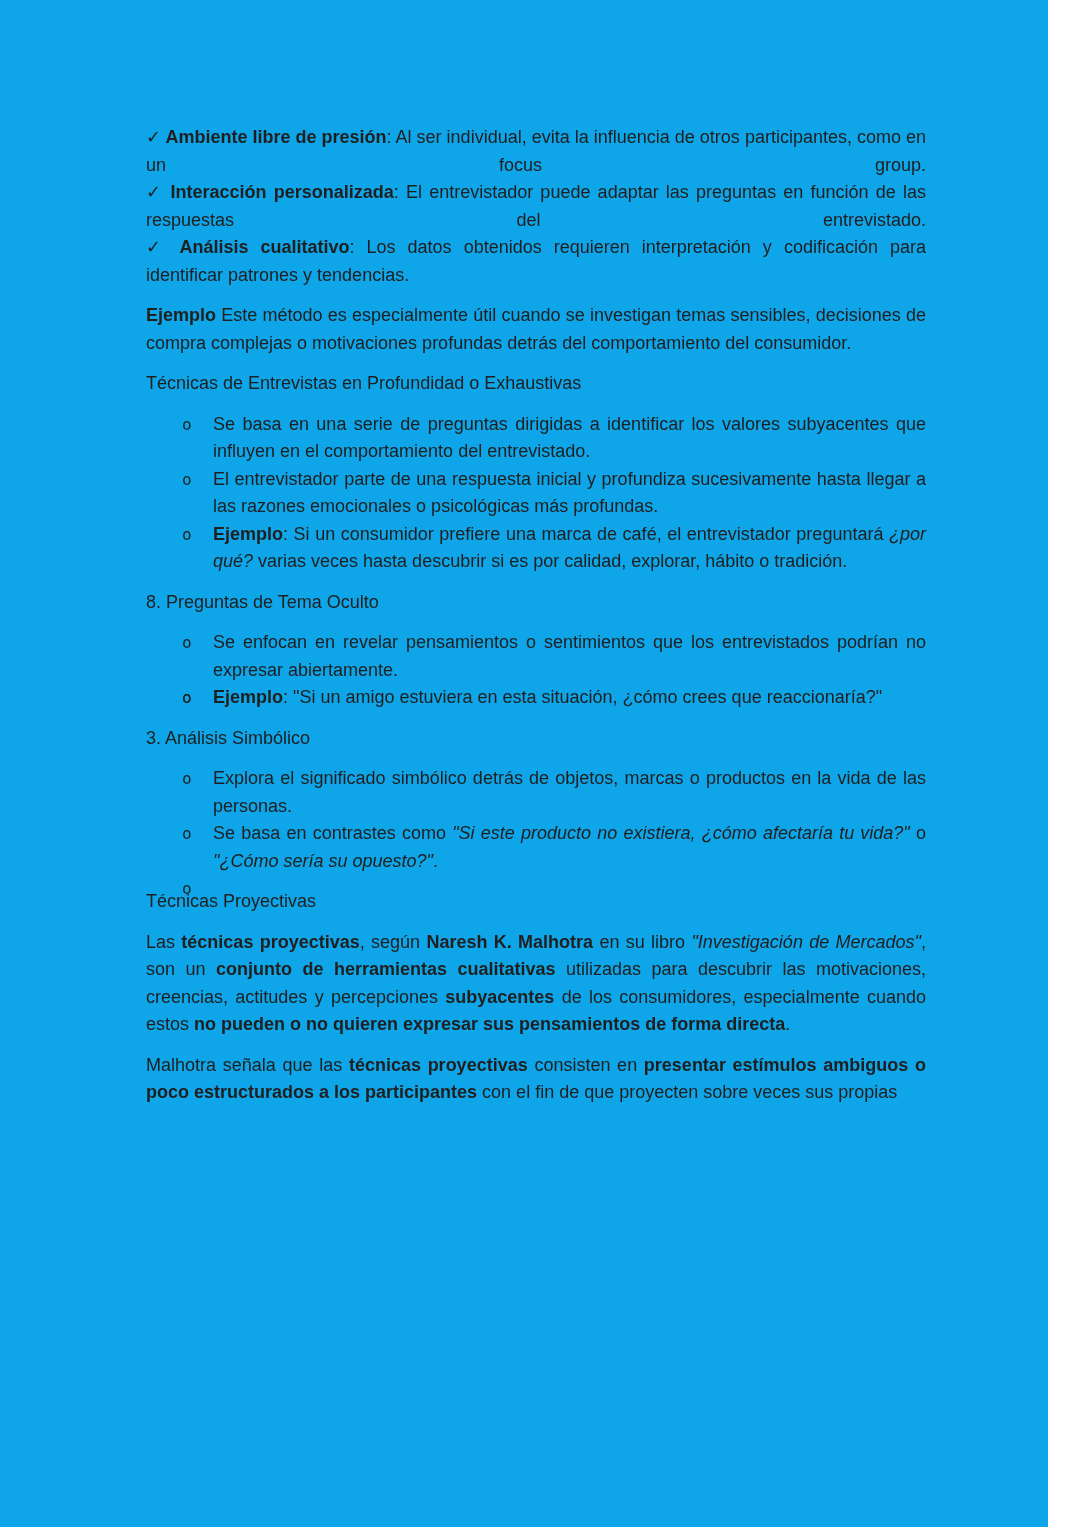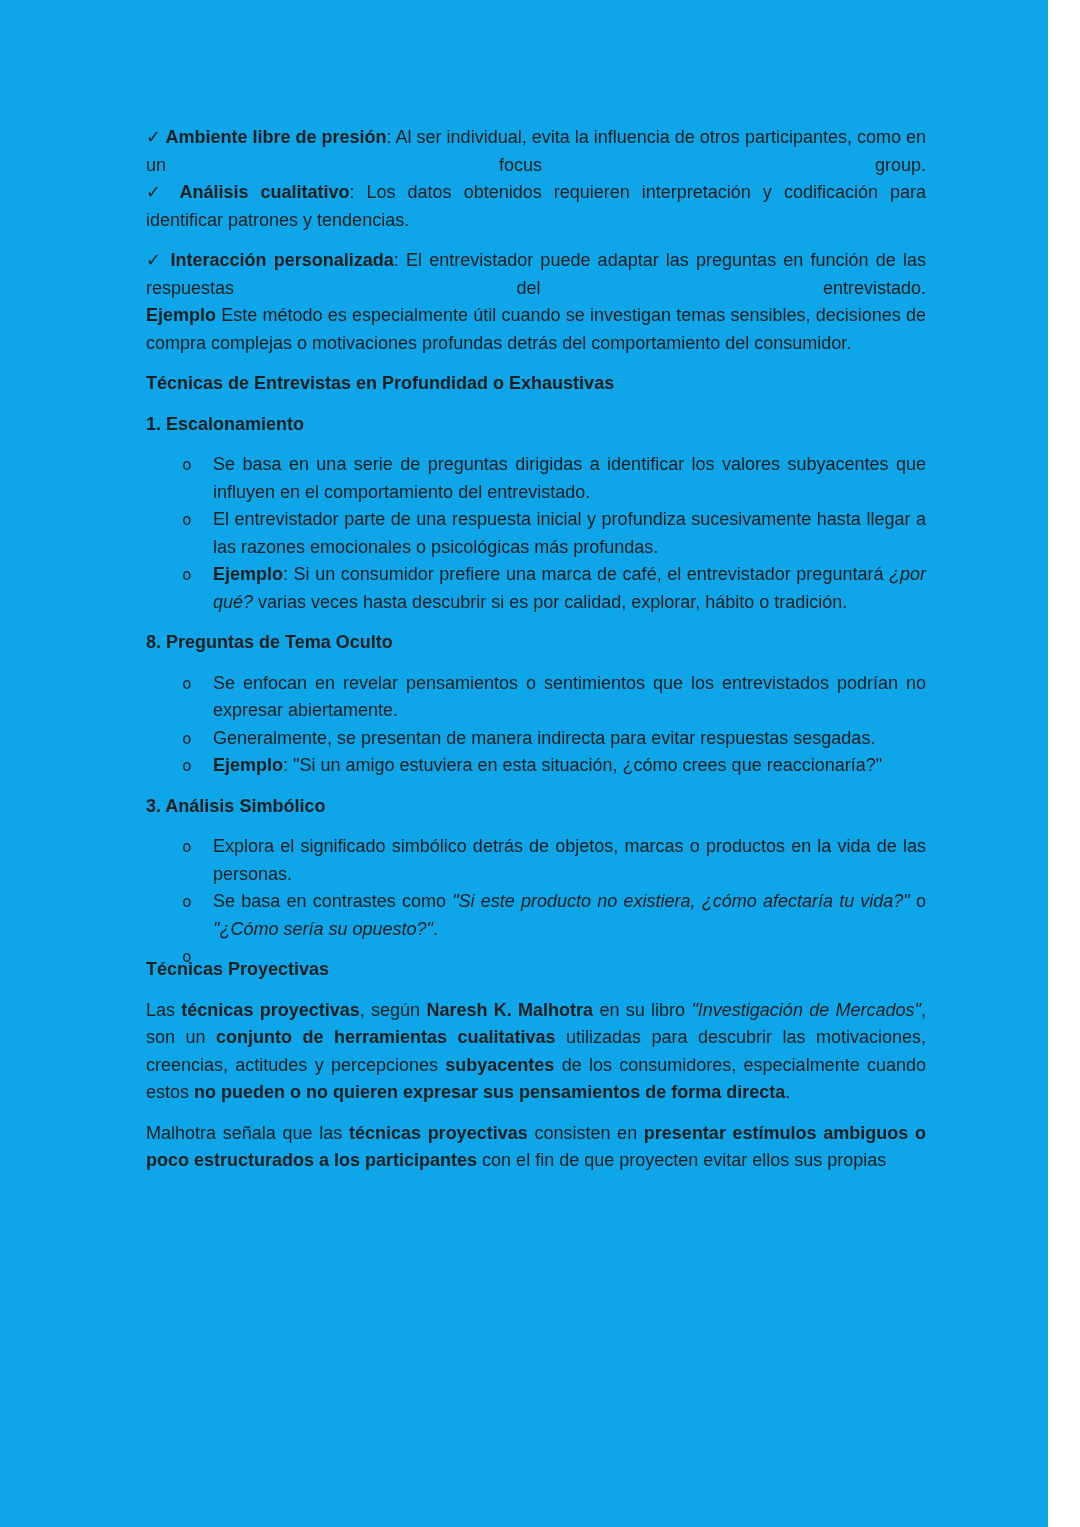--- a/index.html
+++ b/index.html
@@ -32,21 +32,21 @@
     margin: 0 0 13px 0;
     text-align: justify;
   }
   .para.tight {
     margin-bottom: 0;
   }
   .justify-all {
     text-align-last: justify;
   }
   .heading {
-    font-weight: bold;
+    font-weight: normal;
     text-align: left;
     text-align-last: auto;
   }
   .b { font-weight: bold; }
   .i { font-style: italic; }
   .bi { font-weight: bold; font-style: italic; }
   .blist {
     list-style: none;
     margin: 0 0 13px 0;
     padding: 0;
@@ -68,29 +68,28 @@
     font-weight: normal;
   }
 </style>
 </head>
 <body>
 
 <div class="page">
   <div class="content">
 
     <p class="para tight justify-all"><span class="b">✓ Ambiente libre de presión</span><span>: Al ser individual, evita la influencia de otros participantes, como en un focus group.</span></p>
+    <p class="para tight justify-all"><span class="b">✓ Interacción personalizada</span><span>: El entrevistador puede adaptar las preguntas en función de las respuestas del entrevistado.</span></p>
     <p class="para"><span class="b">✓ Análisis cualitativo</span><span>: Los datos obtenidos requieren interpretación y codificación para identificar patrones y tendencias.</span></p>
-    <p class="para tight justify-all"><span class="b">✓ Interacción personalizada</span><span>: El entrevistador puede adaptar las preguntas en función de las respuestas del entrevistado.</span></p>
 
     <p class="para"><span class="b">Ejemplo</span><span> Este método es especialmente útil cuando se investigan temas sensibles, decisiones de compra complejas o motivaciones profundas detrás del comportamiento del consumidor.</span></p>
 
     <p class="para heading">Técnicas de Entrevistas en Profundidad o Exhaustivas</p>
 
     <section>
-      <p class="para heading">1. Escalonamiento</p>
       <ul class="blist">
         <li>
           <span class="bullet">o</span>
           <span><span>Se basa en una serie de preguntas dirigidas a identificar los valores subyacentes que influyen en el comportamiento del entrevistado.</span></span>
         </li>
         <li>
           <span class="bullet">o</span>
           <span><span>El entrevistador parte de una respuesta inicial y profundiza sucesivamente hasta llegar a las razones emocionales o psicológicas más profundas.</span></span>
         </li>
         <li>
@@ -102,21 +101,20 @@
 
     <section>
       <p class="para heading">8. Preguntas de Tema Oculto</p>
       <ul class="blist">
         <li>
           <span class="bullet">o</span>
           <span><span>Se enfocan en revelar pensamientos o sentimientos que los entrevistados podrían no expresar abiertamente.</span></span>
         </li>
         <li>
           <span class="bullet">o</span>
-          <span><span>Generalmente, se presentan de manera indirecta para evitar respuestas sesgadas.</span></span>
         </li>
         <li>
           <span class="bullet">o</span>
           <span><span class="b">Ejemplo</span><span>: "Si un amigo estuviera en esta situación, ¿cómo crees que reaccionaría?"</span></span>
         </li>
       </ul>
     </section>
 
     <section>
       <p class="para heading">3. Análisis Simbólico</p>
@@ -131,16 +129,16 @@
         </li>
         <li>
           <span class="bullet">o</span>
         </li>
       </ul>
     </section>
 
 
     <p class="para heading">Técnicas Proyectivas</p>
     <p class="para"><span>Las </span><span class="b">técnicas proyectivas</span><span>, según </span><span class="b">Naresh K. Malhotra</span><span> en su libro </span><span class="i">"Investigación de Mercados"</span><span>, son un </span><span class="b">conjunto de herramientas cualitativas</span><span> utilizadas para descubrir las motivaciones, creencias, actitudes y percepciones </span><span class="b">subyacentes</span><span> de los consumidores, especialmente cuando estos </span><span class="b">no pueden o no quieren expresar sus pensamientos de forma directa</span><span>.</span></p>
-    <p class="para"><span>Malhotra señala que las </span><span class="b">técnicas proyectivas</span><span> consisten en </span><span class="b">presentar estímulos ambiguos o poco estructurados a los participantes</span><span> con el fin de que proyecten evitar ellos sus propias</span></p>
+    <p class="para"><span>Malhotra señala que las </span><span class="b">técnicas proyectivas</span><span> consisten en </span><span class="b">presentar estímulos ambiguos o poco estructurados a los participantes</span><span> con el fin de que proyecten sobre veces sus propias</span></p>
 
   </div>
 </div>
 
 </body></html>

